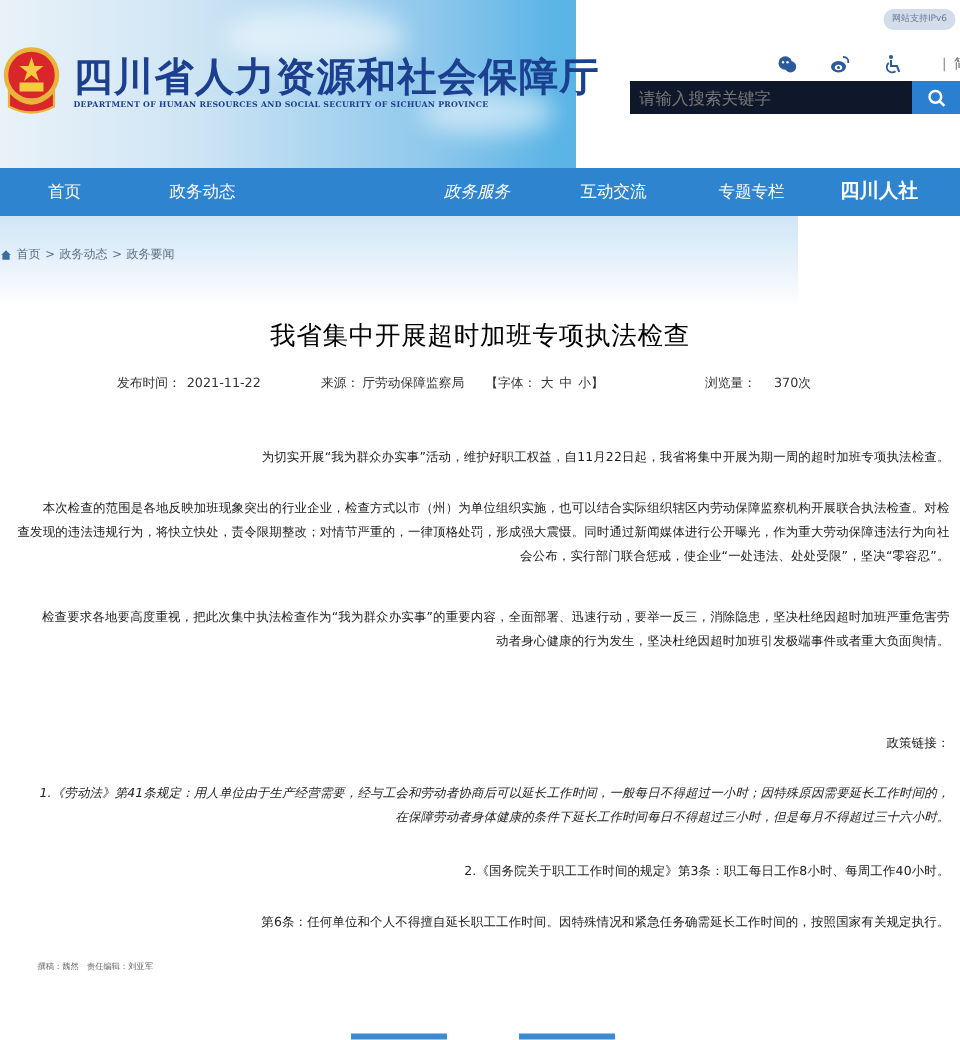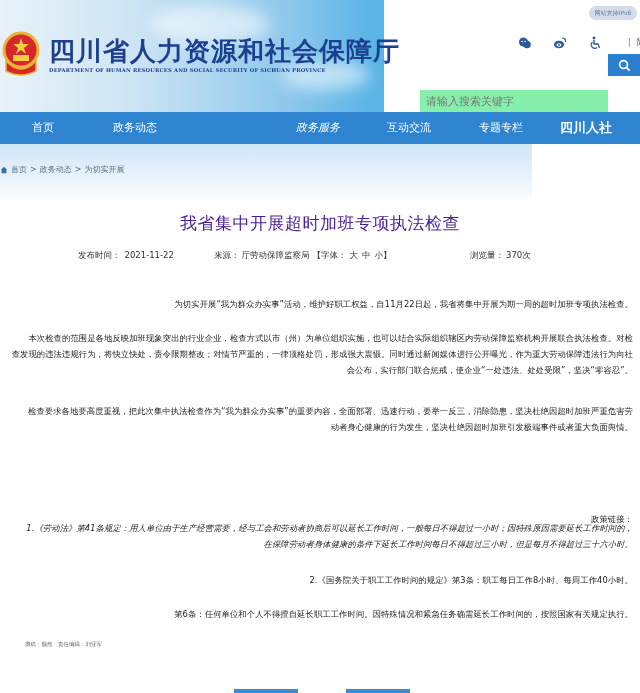--- a/index.html
+++ b/index.html
@@ -18,34 +18,34 @@
   .site-title { position: absolute; left: 49px; top: 34px; font-family: "DejaVu Serif", serif; font-weight: bold; font-size: 26px; color: #1c3f8f; letter-spacing: 1px; white-space: nowrap; text-align: center; }
   .site-subtitle { position: absolute; left: 49px; top: 67px; font-family: "DejaVu Serif", serif; font-size: 5.2px; color: #1c3f8f; letter-spacing: 0.2px; white-space: nowrap; font-weight: bold; }
 
   .ipv6-badge { position: absolute; left: 589px; top: 6px; width: 48px; height: 14px; border-radius: 7px; background: #d2dcea; color: #6a7c95; font-size: 6px; line-height: 14px; text-align: center; }
   .tool-icons { position: absolute; left: 518px; top: 34px; height: 16px; display: flex; align-items: center; gap: 21px; text-align: center; }
   .tool-icons .ic { width: 14px; height: 14px; display: inline-block; }
   .lang { font-size: 9px; color: #555; white-space: nowrap; }
   .lang .sep { color: #888; margin: 0 5px; }
 
   .search { position: absolute; left: 420px; top: 54px; width: 220px; height: 22px; display: flex; }
-  .search input { width: 188px; height: 22px; border: none; outline: none; background: #86efac; padding-left: 6px; font-size: 11px; color: #777; font-family: "DejaVu Sans", sans-serif; margin-top: 36px; }
+  .search input { width: 188px; height: 22px; border: none; outline: none; background: #0f172a; padding-left: 6px; font-size: 11px; color: #777; font-family: "DejaVu Sans", sans-serif; }
   .search input::placeholder { color: #777; }
   .search-btn { width: 32px; height: 22px; background: #2a7fd0; display: flex; align-items: center; justify-content: center; }
 
   .nav { position: absolute; left: 0; top: 112px; width: 640px; height: 32px; background: #2f84d0; display: flex; align-items: center; }
   .nav-item { color: #fff; font-size: 11px; text-align: center; height: 32px; line-height: 32px; white-space: nowrap; }
   .nav-logo { position: absolute; left: 560px; top: 0; height: 32px; line-height: 32px; color: #fff; font-family: "DejaVu Serif", serif; font-size: 13px; font-weight: bold; }
 
   .breadcrumb { position: absolute; left: 0; top: 164px; font-size: 8px; color: #5a6f85; display: flex; align-items: center; gap: 3px; white-space: nowrap; }
 
   .content-bg { position: absolute; left: 0; top: 144px; width: 532px; height: 60px; background: linear-gradient(180deg, #cfe6f6 0%, #e6f1fa 50%, #ffffff 100%); }
   .content-bg-right { position: absolute; left: 532px; top: 144px; width: 108px; height: 60px; background: #ffffff; }
 
-  .article-title { position: absolute; left: 0; top: 212px; width: 640px; text-align: center; font-size: 17px; color: #4c1d95; letter-spacing: 0.5px; white-space: nowrap; }
+  .article-title { position: absolute; left: 0; top: 212px; width: 640px; text-align: center; font-size: 17px; color: #000000; letter-spacing: 0.5px; white-space: nowrap; }
   .meta { position: absolute; top: 250px; font-size: 8.5px; color: #333; white-space: nowrap; }
 
   .para { position: absolute; left: 8px; width: 625px; font-size: 8.3px; line-height: 16px; color: #222; letter-spacing: 0.1px; text-align: right; }
   .para .indent { display: inline-block; width: 16px; }
   .small-note { position: absolute; left: 25px; top: 641px; font-size: 5.5px; color: #666; white-space: nowrap; }
 
   .bottom-btn { position: absolute; top: 689px; width: 64px; height: 8px; background: #3b8ad2; }
 </style>
 </head>
 <body>
@@ -120,39 +120,39 @@
 <div class="content-bg-right"></div>
 
 <div class="breadcrumb">
   <svg viewBox="0 0 10 10" width="8" height="8">
       <path d="M1 5 L5 1 L9 5 L8 5 L8 9 L2 9 L2 5 Z" fill="#3a6fa0"></path>
     </svg>
   <span>首页</span>
     <span>&gt;</span>
     <span>政务动态</span>
     <span>&gt;</span>
-    <span>为切实开展</span>
+    <span>政务要闻</span>
 </div>
 
 <div class="article-title">我省集中开展超时加班专项执法检查</div>
 
 <div class="meta" style="left:78px;">
   <span>发布时间：</span><span style="margin-left:4px;">2021-11-22</span>
 </div>
 <div class="meta" style="left:214px;">
-  <span>来源：</span><span style="margin-left:2px;margin-top:19px;">厅劳动保障监察局</span><span style="margin-left:3px;">【字体：</span><span style="margin-left:3px;">大</span><span style="margin-left:4px;">中</span><span style="margin-left:4px;">小</span><span>】</span>
+  <span>来源：</span><span style="margin-left:2px;margin-top:19px;">厅劳动保障监察局</span><span style="margin-left:14px;">【字体：</span><span style="margin-left:3px;">大</span><span style="margin-left:4px;">中</span><span style="margin-left:4px;">小</span><span>】</span>
 </div>
 <div class="meta" style="left:470px;">
-  <span>浏览量：</span><span style="margin-left:2px;">370次</span>
+  <span>浏览量：</span><span style="margin-left:12px;">370次</span>
 </div>
 
 <div class="para" style="top:296px;"><span class="indent"></span><span>为切实开展“我为群众办实事”活动，维护好职工权益，自11月22日起，我省将集中开展为期一周的超时加班专项执法检查。</span></div>
 <div class="para" style="top:330px;"><span class="indent"></span><span>本次检查的范围是各地反映加班现象突出的行业企业，检查方式以市（州）为单位组织实施，也可以结合实际组织辖区内劳动保障监察机构开展联合执法检查。对检查发现的违法违规行为，将快立快处，责令限期整改；对情节严重的，一律顶格处罚，形成强大震慑。同时通过新闻媒体进行公开曝光，作为重大劳动保障违法行为向社会公布，实行部门联合惩戒，使企业“一处违法、处处受限”，坚决“零容忍”。</span></div>
 <div class="para" style="top:403px;"><span class="indent"></span><span>检查要求各地要高度重视，把此次集中执法检查作为“我为群众办实事”的重要内容，全面部署、迅速行动，要举一反三，消除隐患，坚决杜绝因超时加班严重危害劳动者身心健康的行为发生，坚决杜绝因超时加班引发极端事件或者重大负面舆情。</span></div>
-<div class="para" style="top:487px;margin-top:24px;"><span class="indent"></span><span>政策链接：</span></div>
+<div class="para" style="top:487px;"><span class="indent"></span><span>政策链接：</span></div>
 <div class="para" style="top:520px;font-style:italic;"><span class="indent"></span><span>1.《劳动法》第41条规定：用人单位由于生产经营需要，经与工会和劳动者协商后可以延长工作时间，一般每日不得超过一小时；因特殊原因需要延长工作时间的，在保障劳动者身体健康的条件下延长工作时间每日不得超过三小时，但是每月不得超过三十六小时。</span></div>
 <div class="para" style="top:572px;"><span class="indent"></span><span>2.《国务院关于职工工作时间的规定》第3条：职工每日工作8小时、每周工作40小时。</span></div>
 <div class="para" style="top:606px;"><span class="indent"></span><span>第6条：任何单位和个人不得擅自延长职工工作时间。因特殊情况和紧急任务确需延长工作时间的，按照国家有关规定执行。</span></div>
 
 <div class="small-note">撰稿：魏然　责任编辑：刘亚军</div>
 
 <div class="bottom-btn" style="left:234px;"></div>
 <div class="bottom-btn" style="left:346px;"></div>
 
 </body></html>

